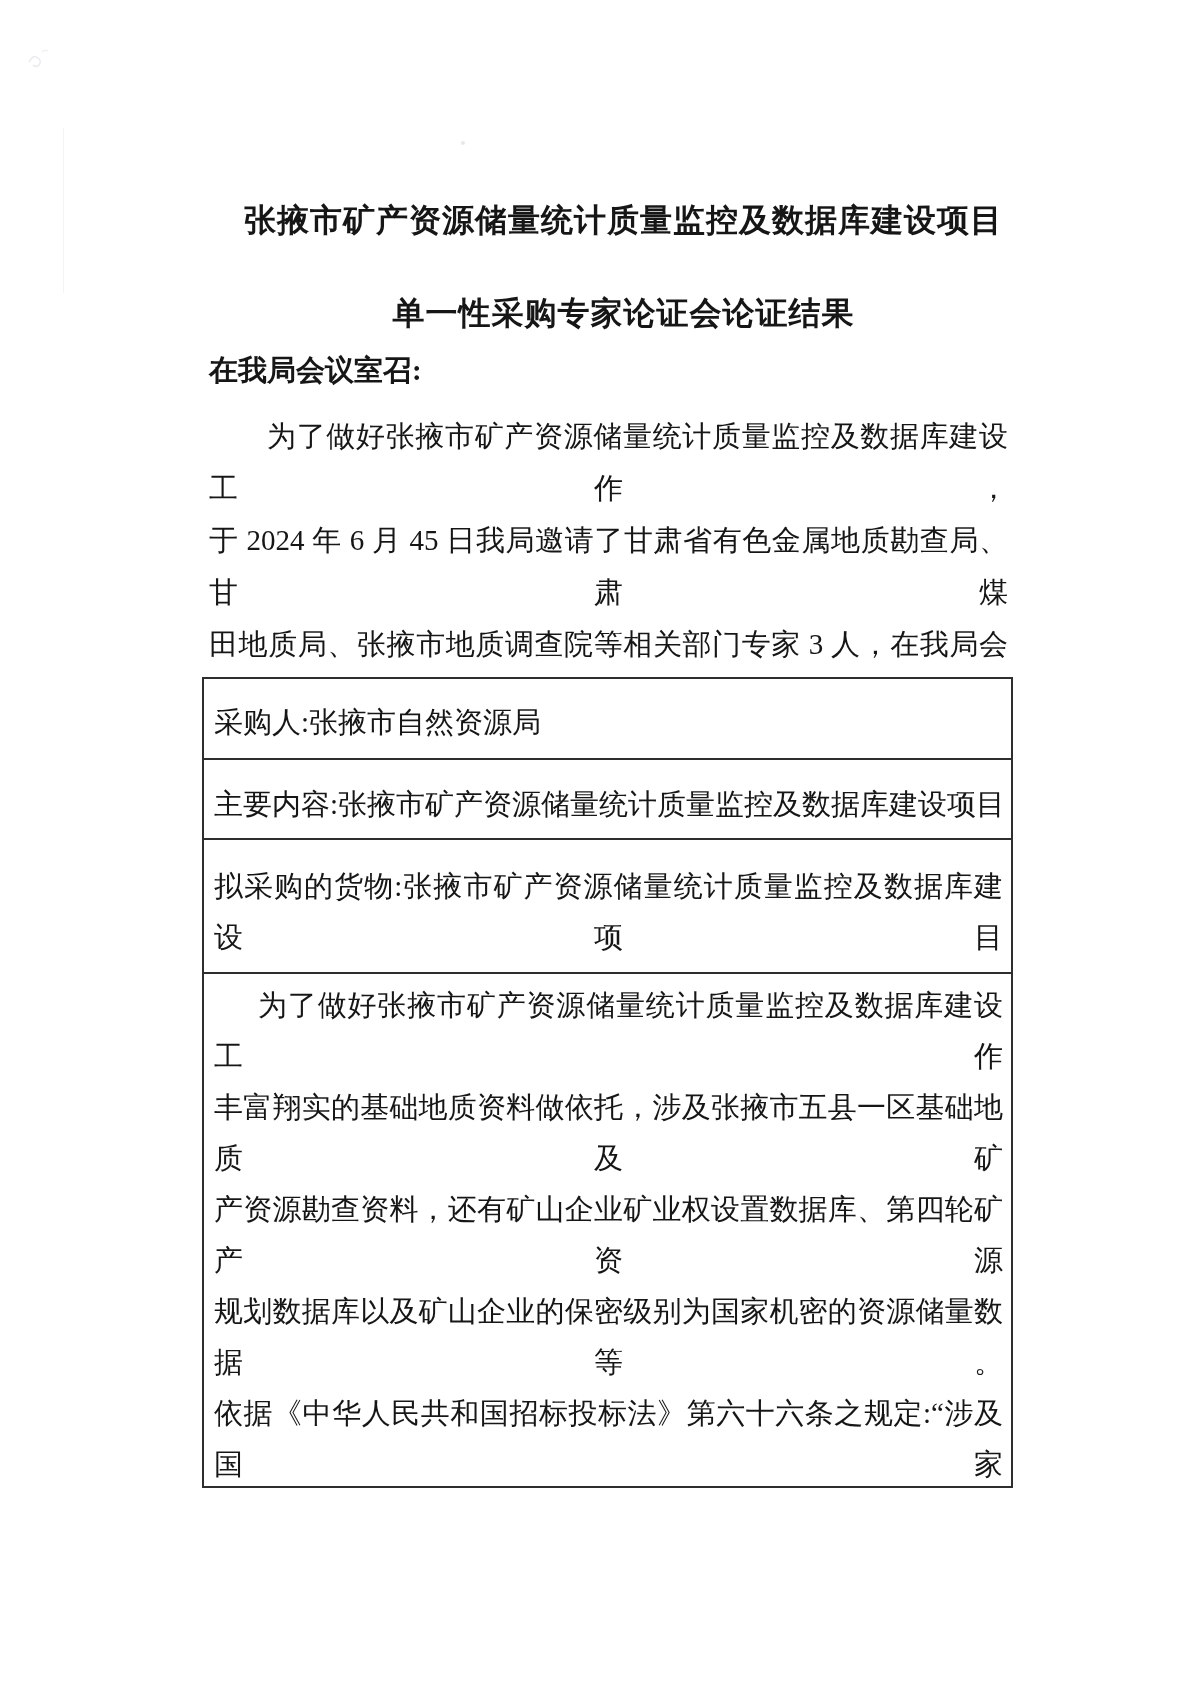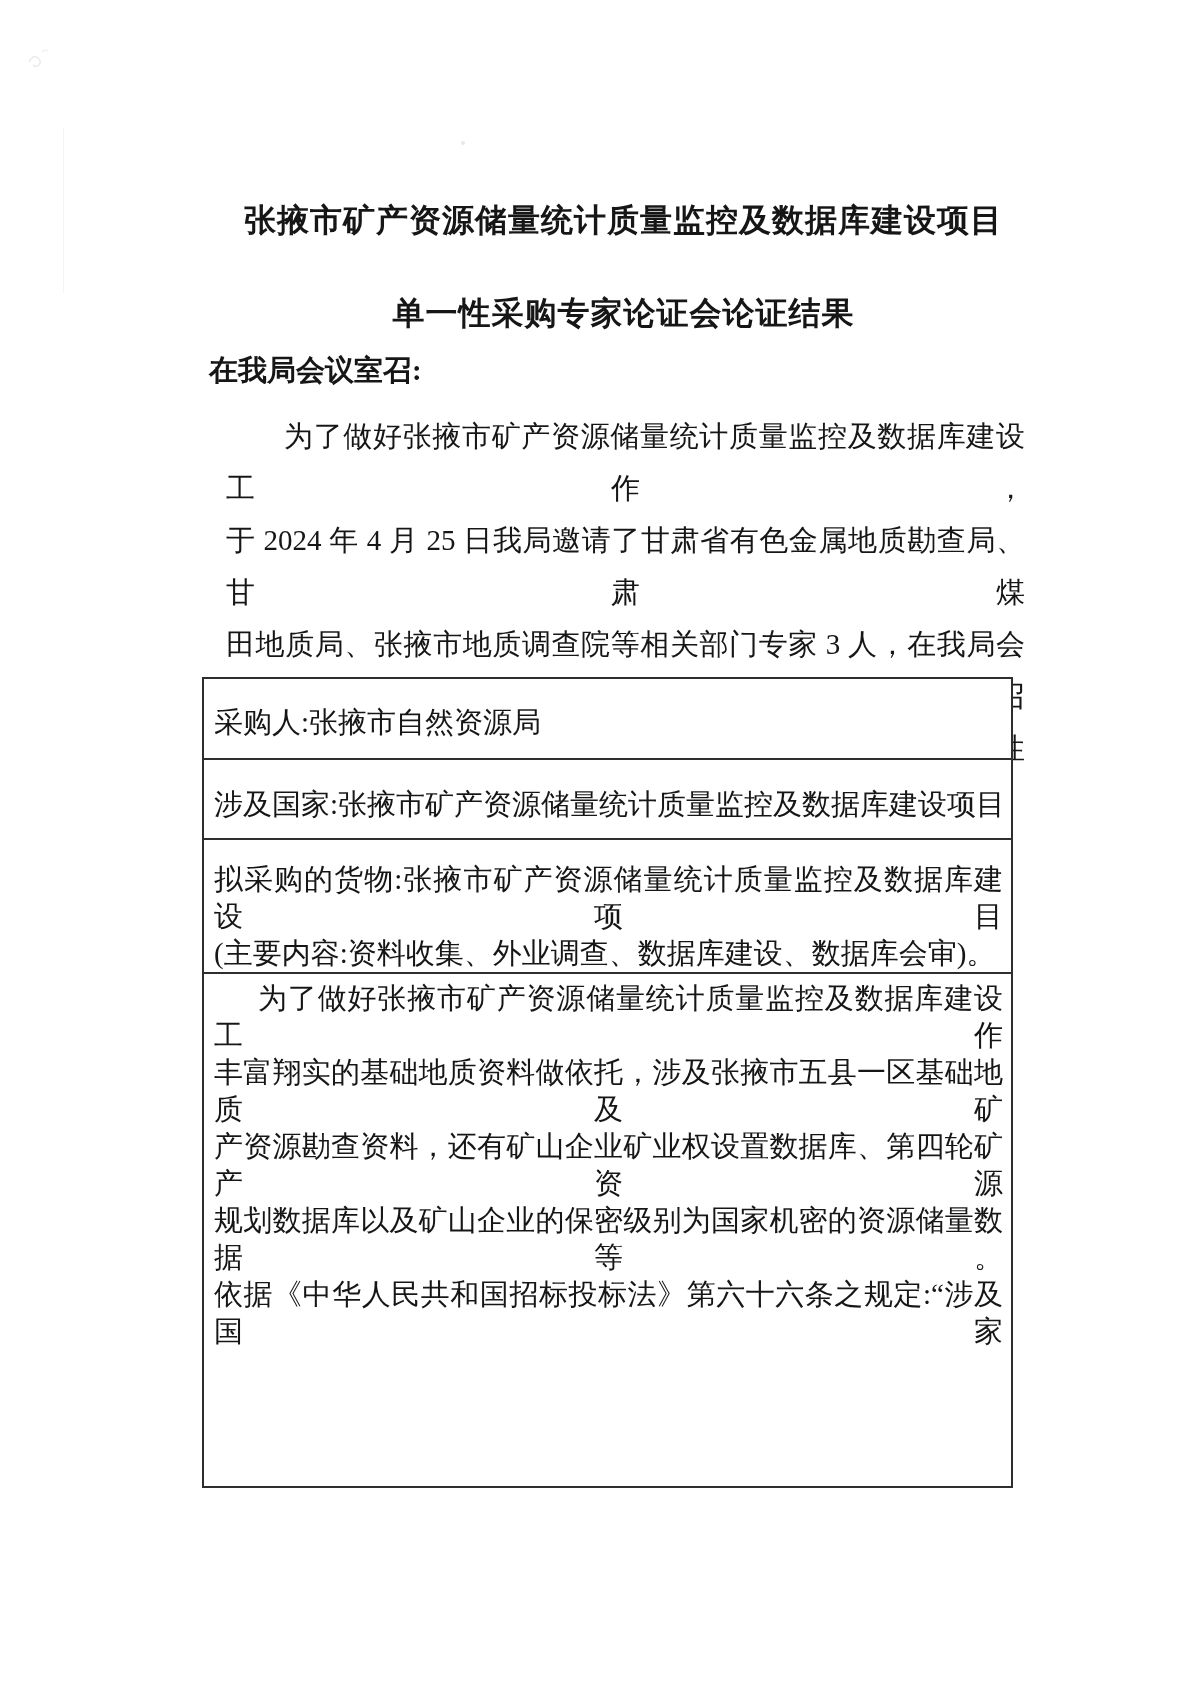--- a/index.html
+++ b/index.html
@@ -33,21 +33,21 @@
     position: absolute;
     left: 209px;
     top: 344px;
     font-size: 29px;
     font-weight: 600;
     line-height: 52px;
     white-space: nowrap;
   }
   .intro {
     position: absolute;
-    left: 226px;
+    left: 209px;
     top: 410px;
     width: 799px;
     font-size: 29px;
   }
   .line {
     line-height: 52px;
     text-align: justify;
     text-align-last: justify;
   }
   .line.noFill { text-align-last: left; }
@@ -62,21 +62,21 @@
     box-sizing: border-box;
     background: #ffffff;
   }
   .trow {
     box-sizing: border-box;
     padding-left: 10px;
     padding-right: 8px;
     font-size: 29px;
     overflow: hidden;
   }
-  .trow .line { line-height: 37px; }
+  .trow .line { line-height: 51px; }
   .trow.r1 { height: 79px; padding-top: 18px; }
   .trow.r2 { height: 80px; padding-top: 19px; border-top: 2px solid #2e2e2e; }
   .trow.r3 { height: 134px; padding-top: 21px; border-top: 2px solid #2e2e2e; }
   .trow.r4 { height: 514px; padding-top: 6px; border-top: 2px solid #2e2e2e; }
   .trow.r4 .line.indent { text-indent: 44px; }
   .cell-line {
     line-height: 51px;
     text-align: left;
     white-space: nowrap;
   }
@@ -105,32 +105,32 @@
   <div class="artifact vline"></div>
   <div class="artifact dot"></div>
 
   <div class="doc-title t1">张掖市矿产资源储量统计质量监控及数据库建设项目</div>
   <div class="doc-title t2">单一性采购专家论证会论证结果</div>
 
   <div class="salutation">在我局会议室召:</div>
 
   <div class="intro">
       <div class="line indent">为了做好张掖市矿产资源储量统计质量监控及数据库建设工作，</div>
-      <div class="line">于 2024 年 4 月 25 日我局邀请了甘肃省有色金属地质勘查局、甘肃煤</div>
+      <div class="line">于 2024 年 6 月 45 日我局邀请了甘肃省有色金属地质勘查局、甘肃煤</div>
       <div class="line">田地质局、张掖市地质调查院等相关部门专家 3 人，在我局会议室召</div>
       <div class="line">开“张掖市矿产资源储量统计质量监控及数据库建设项目单一性采</div>
       <div class="line noFill">购专家论证会。”</div>
     </div>
 
   <div class="doc-table">
     <div class="trow r1">
       <div class="cell-line">采购人:张掖市自然资源局</div>
     </div>
     <div class="trow r2">
-      <div class="cell-line">涉及国家:张掖市矿产资源储量统计质量监控及数据库建设项目</div>
+      <div class="cell-line">主要内容:张掖市矿产资源储量统计质量监控及数据库建设项目</div>
     </div>
     <div class="trow r3">
         <div class="line">拟采购的货物:张掖市矿产资源储量统计质量监控及数据库建设项目</div>
         <div class="line noFill">(主要内容:资料收集、外业调查、数据库建设、数据库会审)。</div>
       </div>
     <div class="trow r4">
       <div>
           <div class="line indent">为了做好张掖市矿产资源储量统计质量监控及数据库建设工作</div>
           <div class="line">丰富翔实的基础地质资料做依托，涉及张掖市五县一区基础地质及矿</div>
           <div class="line">产资源勘查资料，还有矿山企业矿业权设置数据库、第四轮矿产资源</div>

